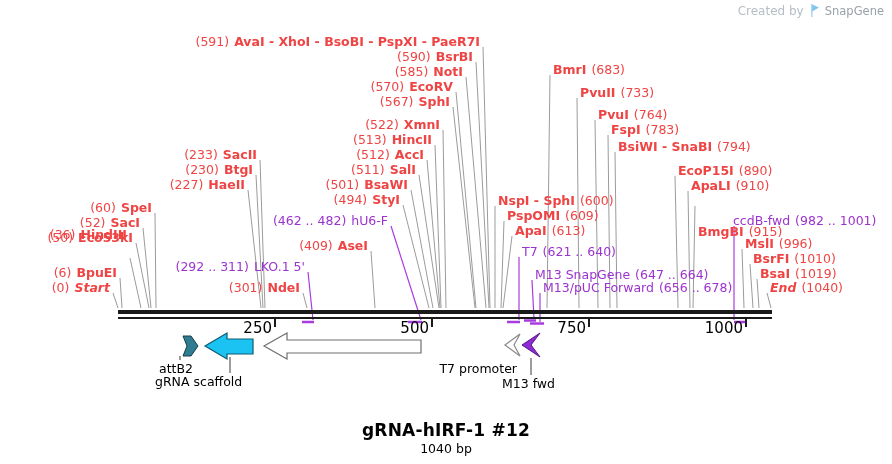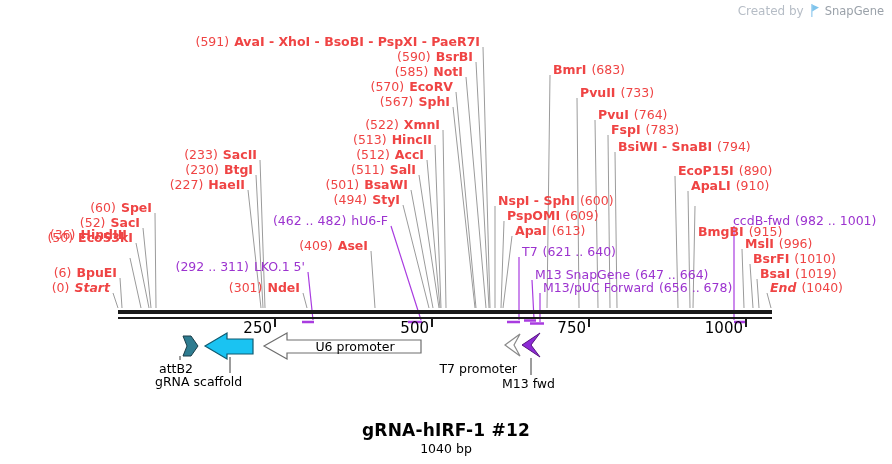--- a/index.html
+++ b/index.html
@@ -203,21 +203,20 @@
   </div>
   <div class="lbl" style="left:770px;top:281px;">
     <span class="se">End</span><span>(1040)</span>
   </div>
 
   <div class="tick-num" style="right:620px;top:319px;">250</div>
   <div class="tick-num" style="right:463px;top:319px;">500</div>
   <div class="tick-num" style="right:306px;top:319px;">750</div>
   <div class="tick-num" style="right:149px;top:319px;">1000</div>
 
-  <div class="u6-inside">U6 promoter</div>
   <div class="feat-lbl" style="left:159px;top:361px;">attB2</div>
   <div class="feat-lbl" style="left:155px;top:374px;">gRNA scaffold</div>
   <div class="feat-lbl" style="right:375px;top:361px;">T7 promoter</div>
   <div class="feat-lbl" style="left:502px;top:376px;">M13 fwd</div>
 
   <div class="title">gRNA-hIRF-1 #12</div>
   <div class="subtitle">1040 bp</div>
 
 </div>
 

